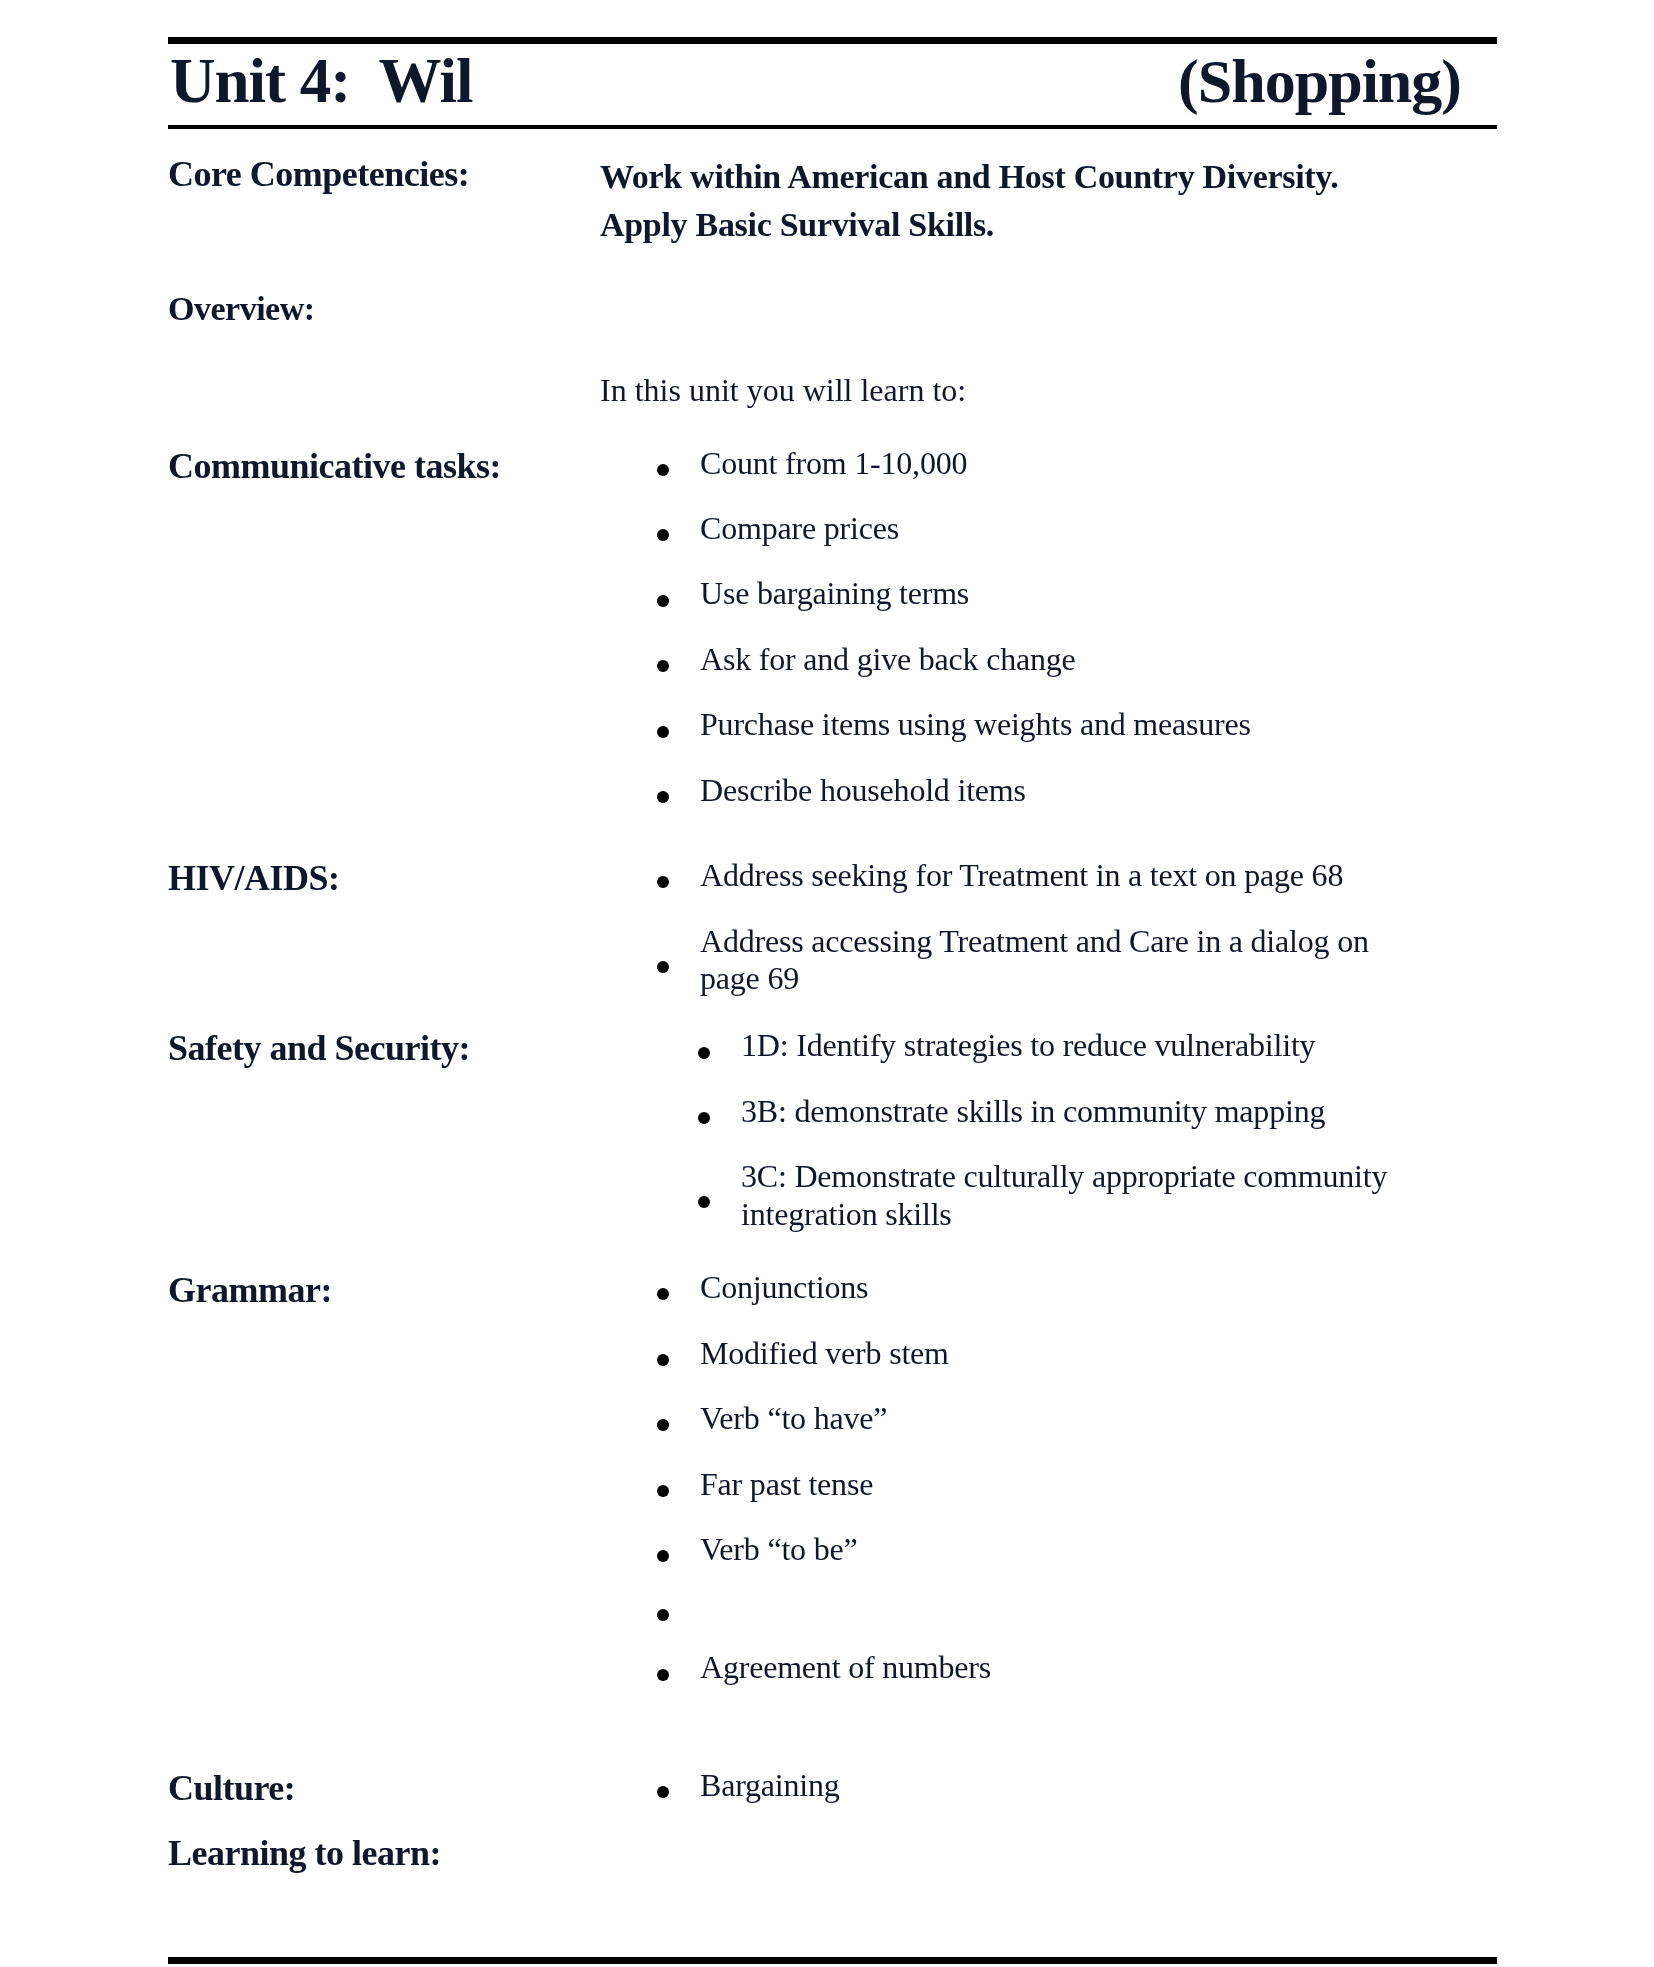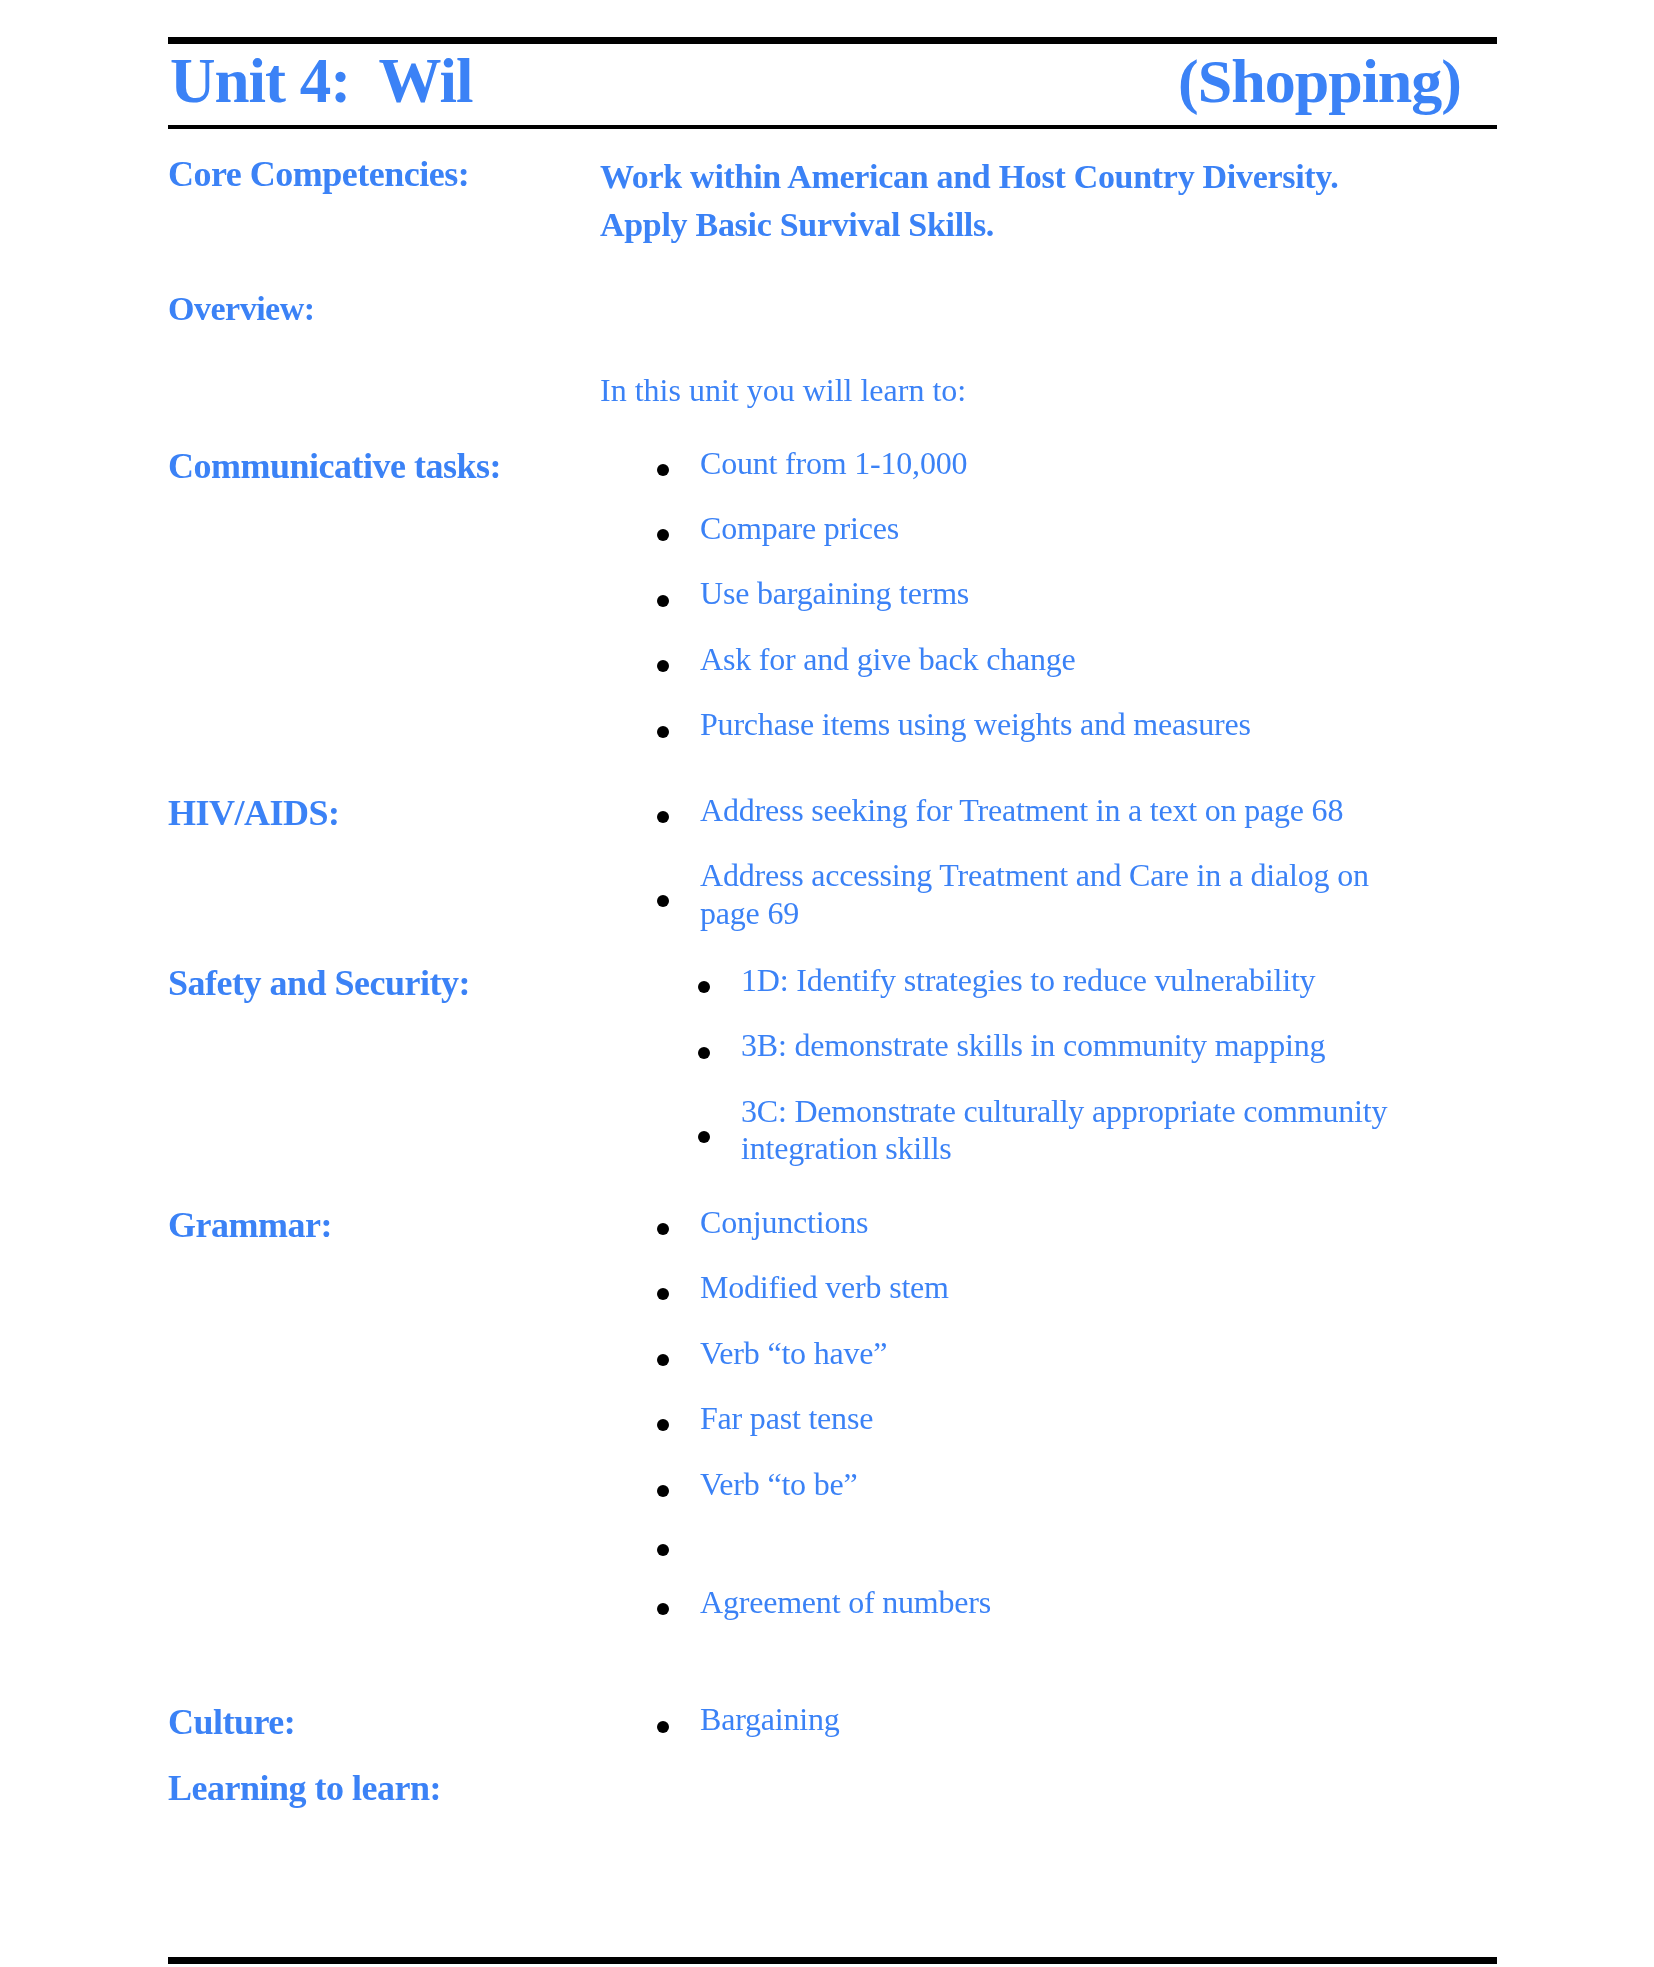--- a/index.html
+++ b/index.html
@@ -1,17 +1,17 @@
 <!DOCTYPE html>
 <html><head>
 <meta charset="utf-8">
 <style>
   html,body { margin:0; padding:0; background:#ffffff; }
   .page {
-    position:relative; width:1654px; height:1967px; background:#fff; color:#3b82f6;
+    position:relative; width:1654px; height:1967px; background:#fff; color:#0f172a;
     font-family:"Liberation Serif", serif; overflow:hidden;
   }
   .inner { padding:0 157px 0 168px; }
 
   .rule-top { margin-top:37px; height:7px; background:#000; }
   .title-row { display:flex; justify-content:space-between; align-items:baseline; padding:1px 0 7px 2px; }
   .title-left { font-size:63px; font-weight:bold; white-space:pre; letter-spacing:-1px; }
   .title-right { font-size:62px; font-weight:bold; padding-right:36px; letter-spacing:-1px; }
   .rule-bottom { height:4px; background:#000; }
   .footer-rule { position:absolute; left:168px; right:157px; bottom:3px; height:7px; background:#000; }
@@ -101,20 +101,24 @@
   <li class="bullet">
     <span class="dot"></span>
     <span class="bullet-text">Ask for and give back change</span>
   </li>
 
   <li class="bullet">
     <span class="dot"></span>
     <span class="bullet-text">Purchase items using weights and measures</span>
   </li>
 
+  <li class="bullet">
+    <span class="dot"></span>
+    <span class="bullet-text">Describe household items</span>
+  </li>
 </ul>
     </div>
   </div>
 
   <div class="row section">
     <div class="label-col">
       <span class="label">HIV/AIDS:</span>
     </div>
     <div class="content-col">
       <ul class="bullets">

